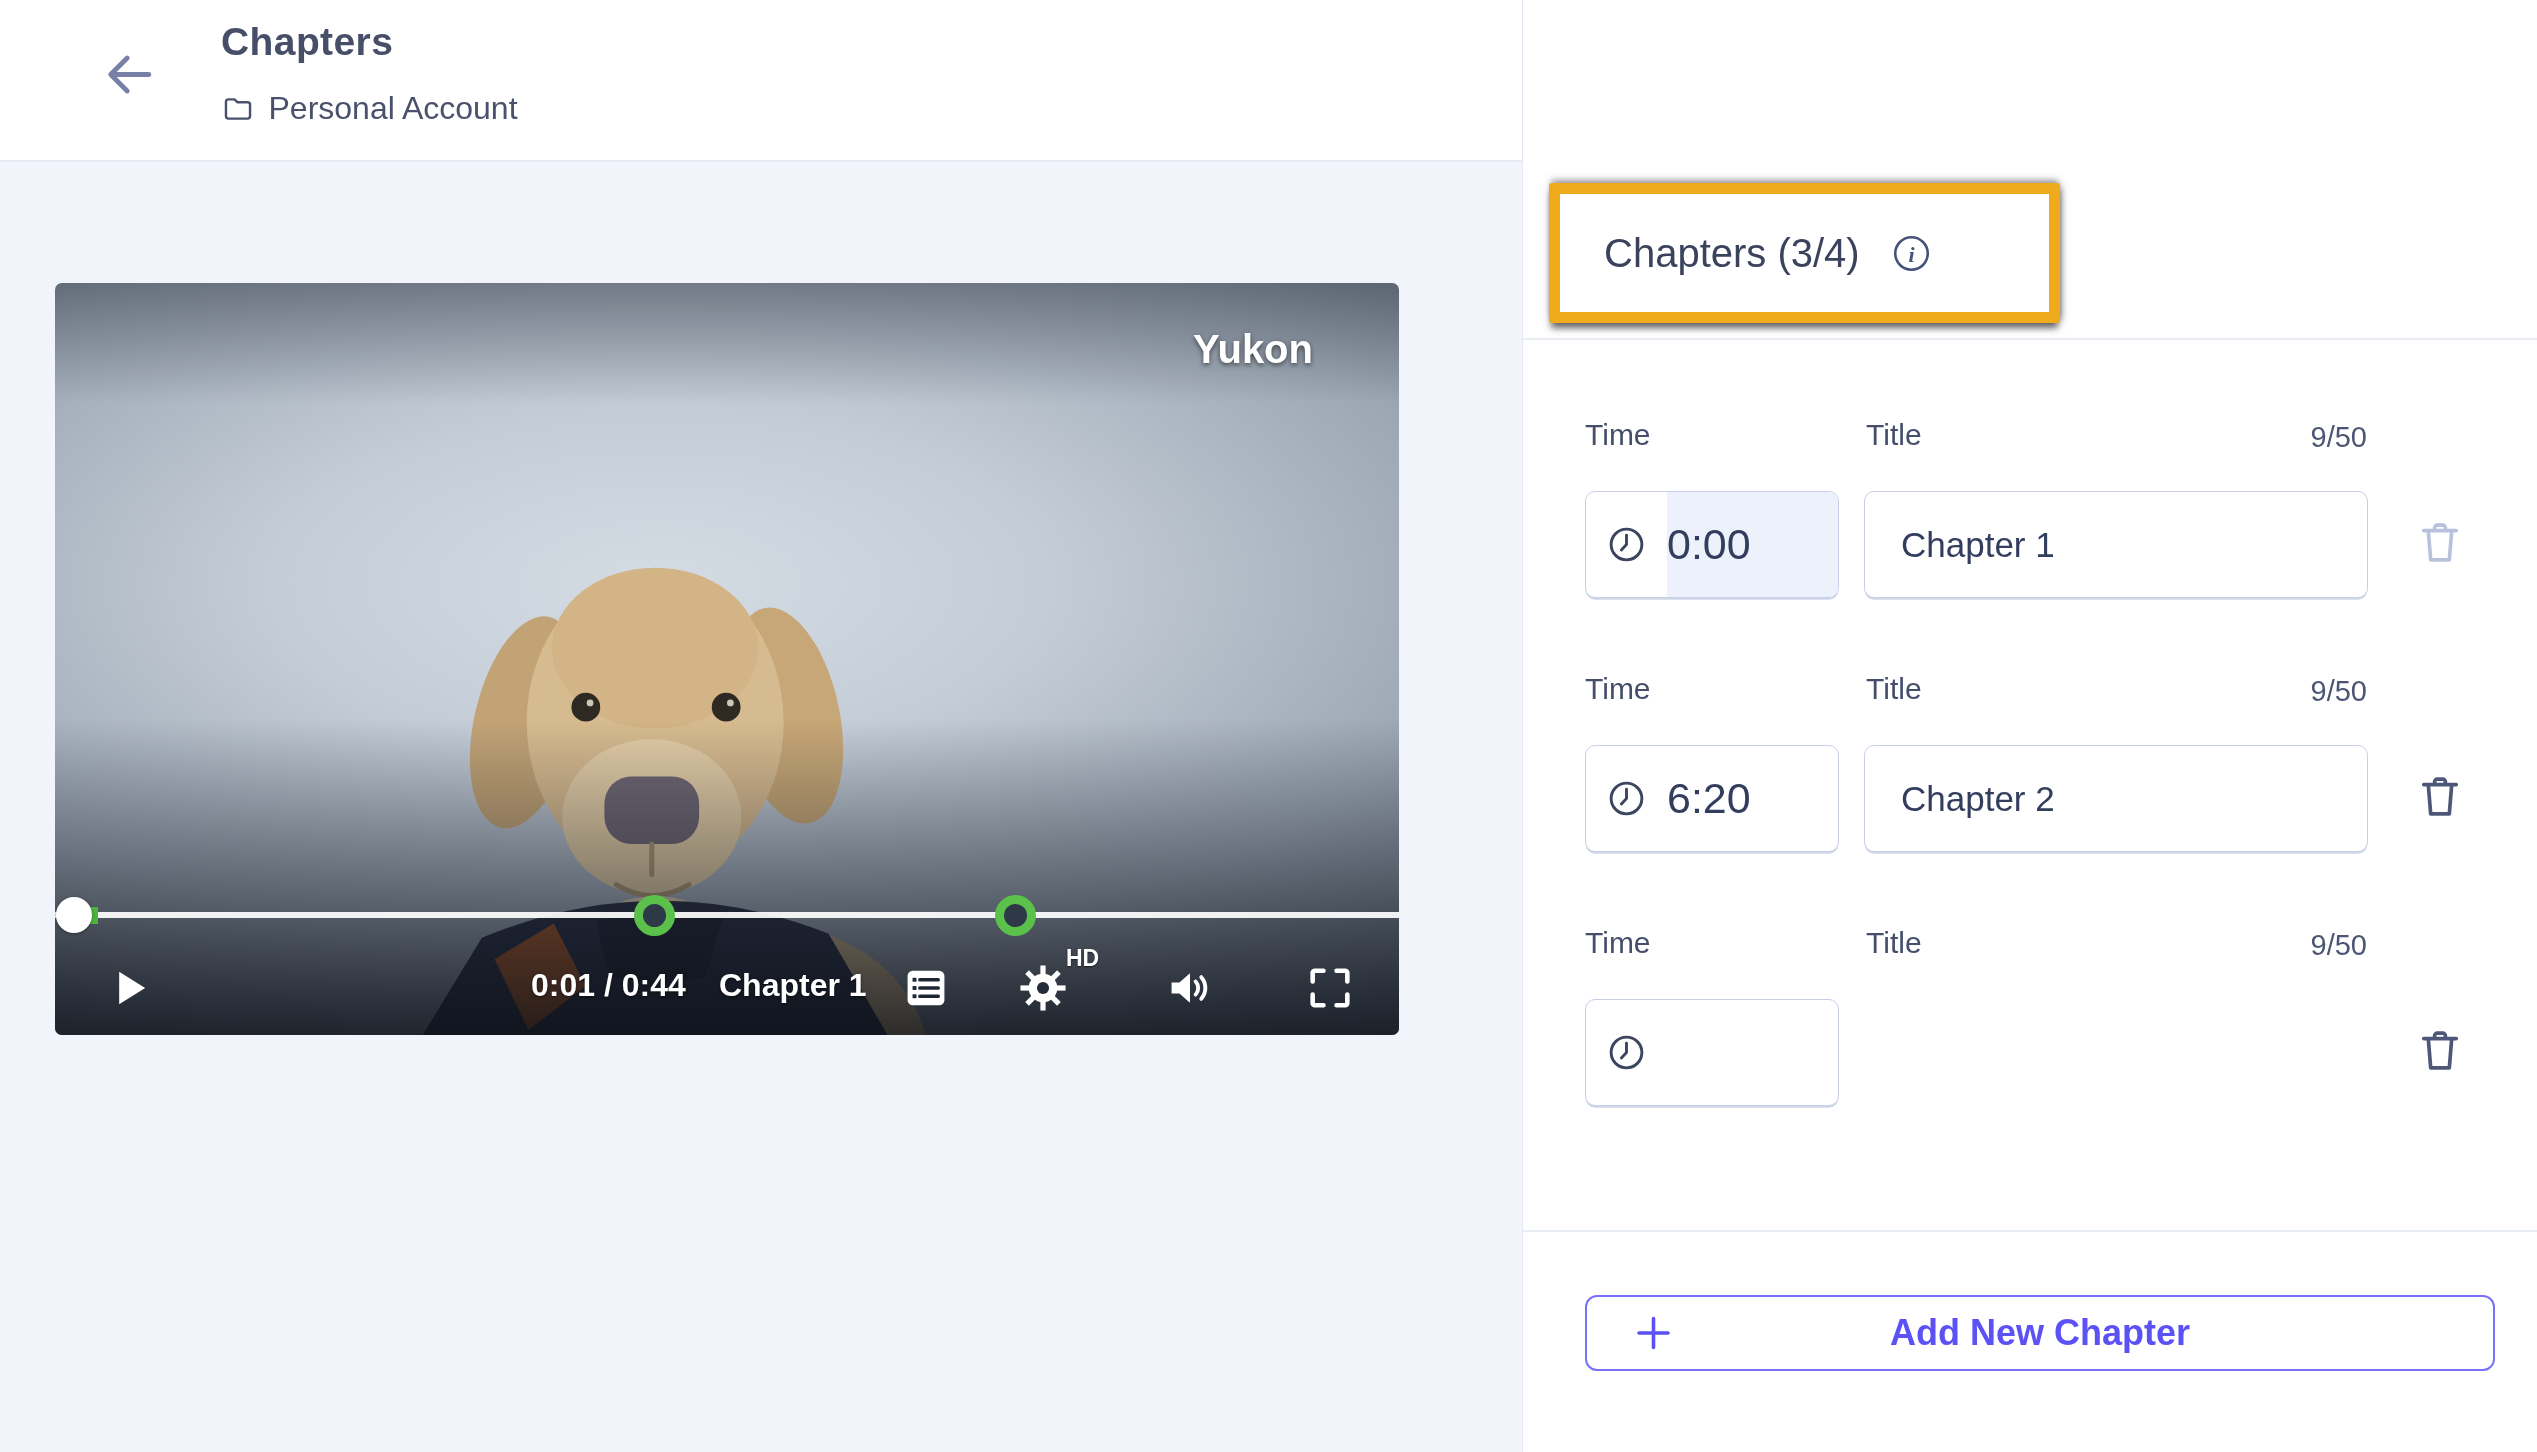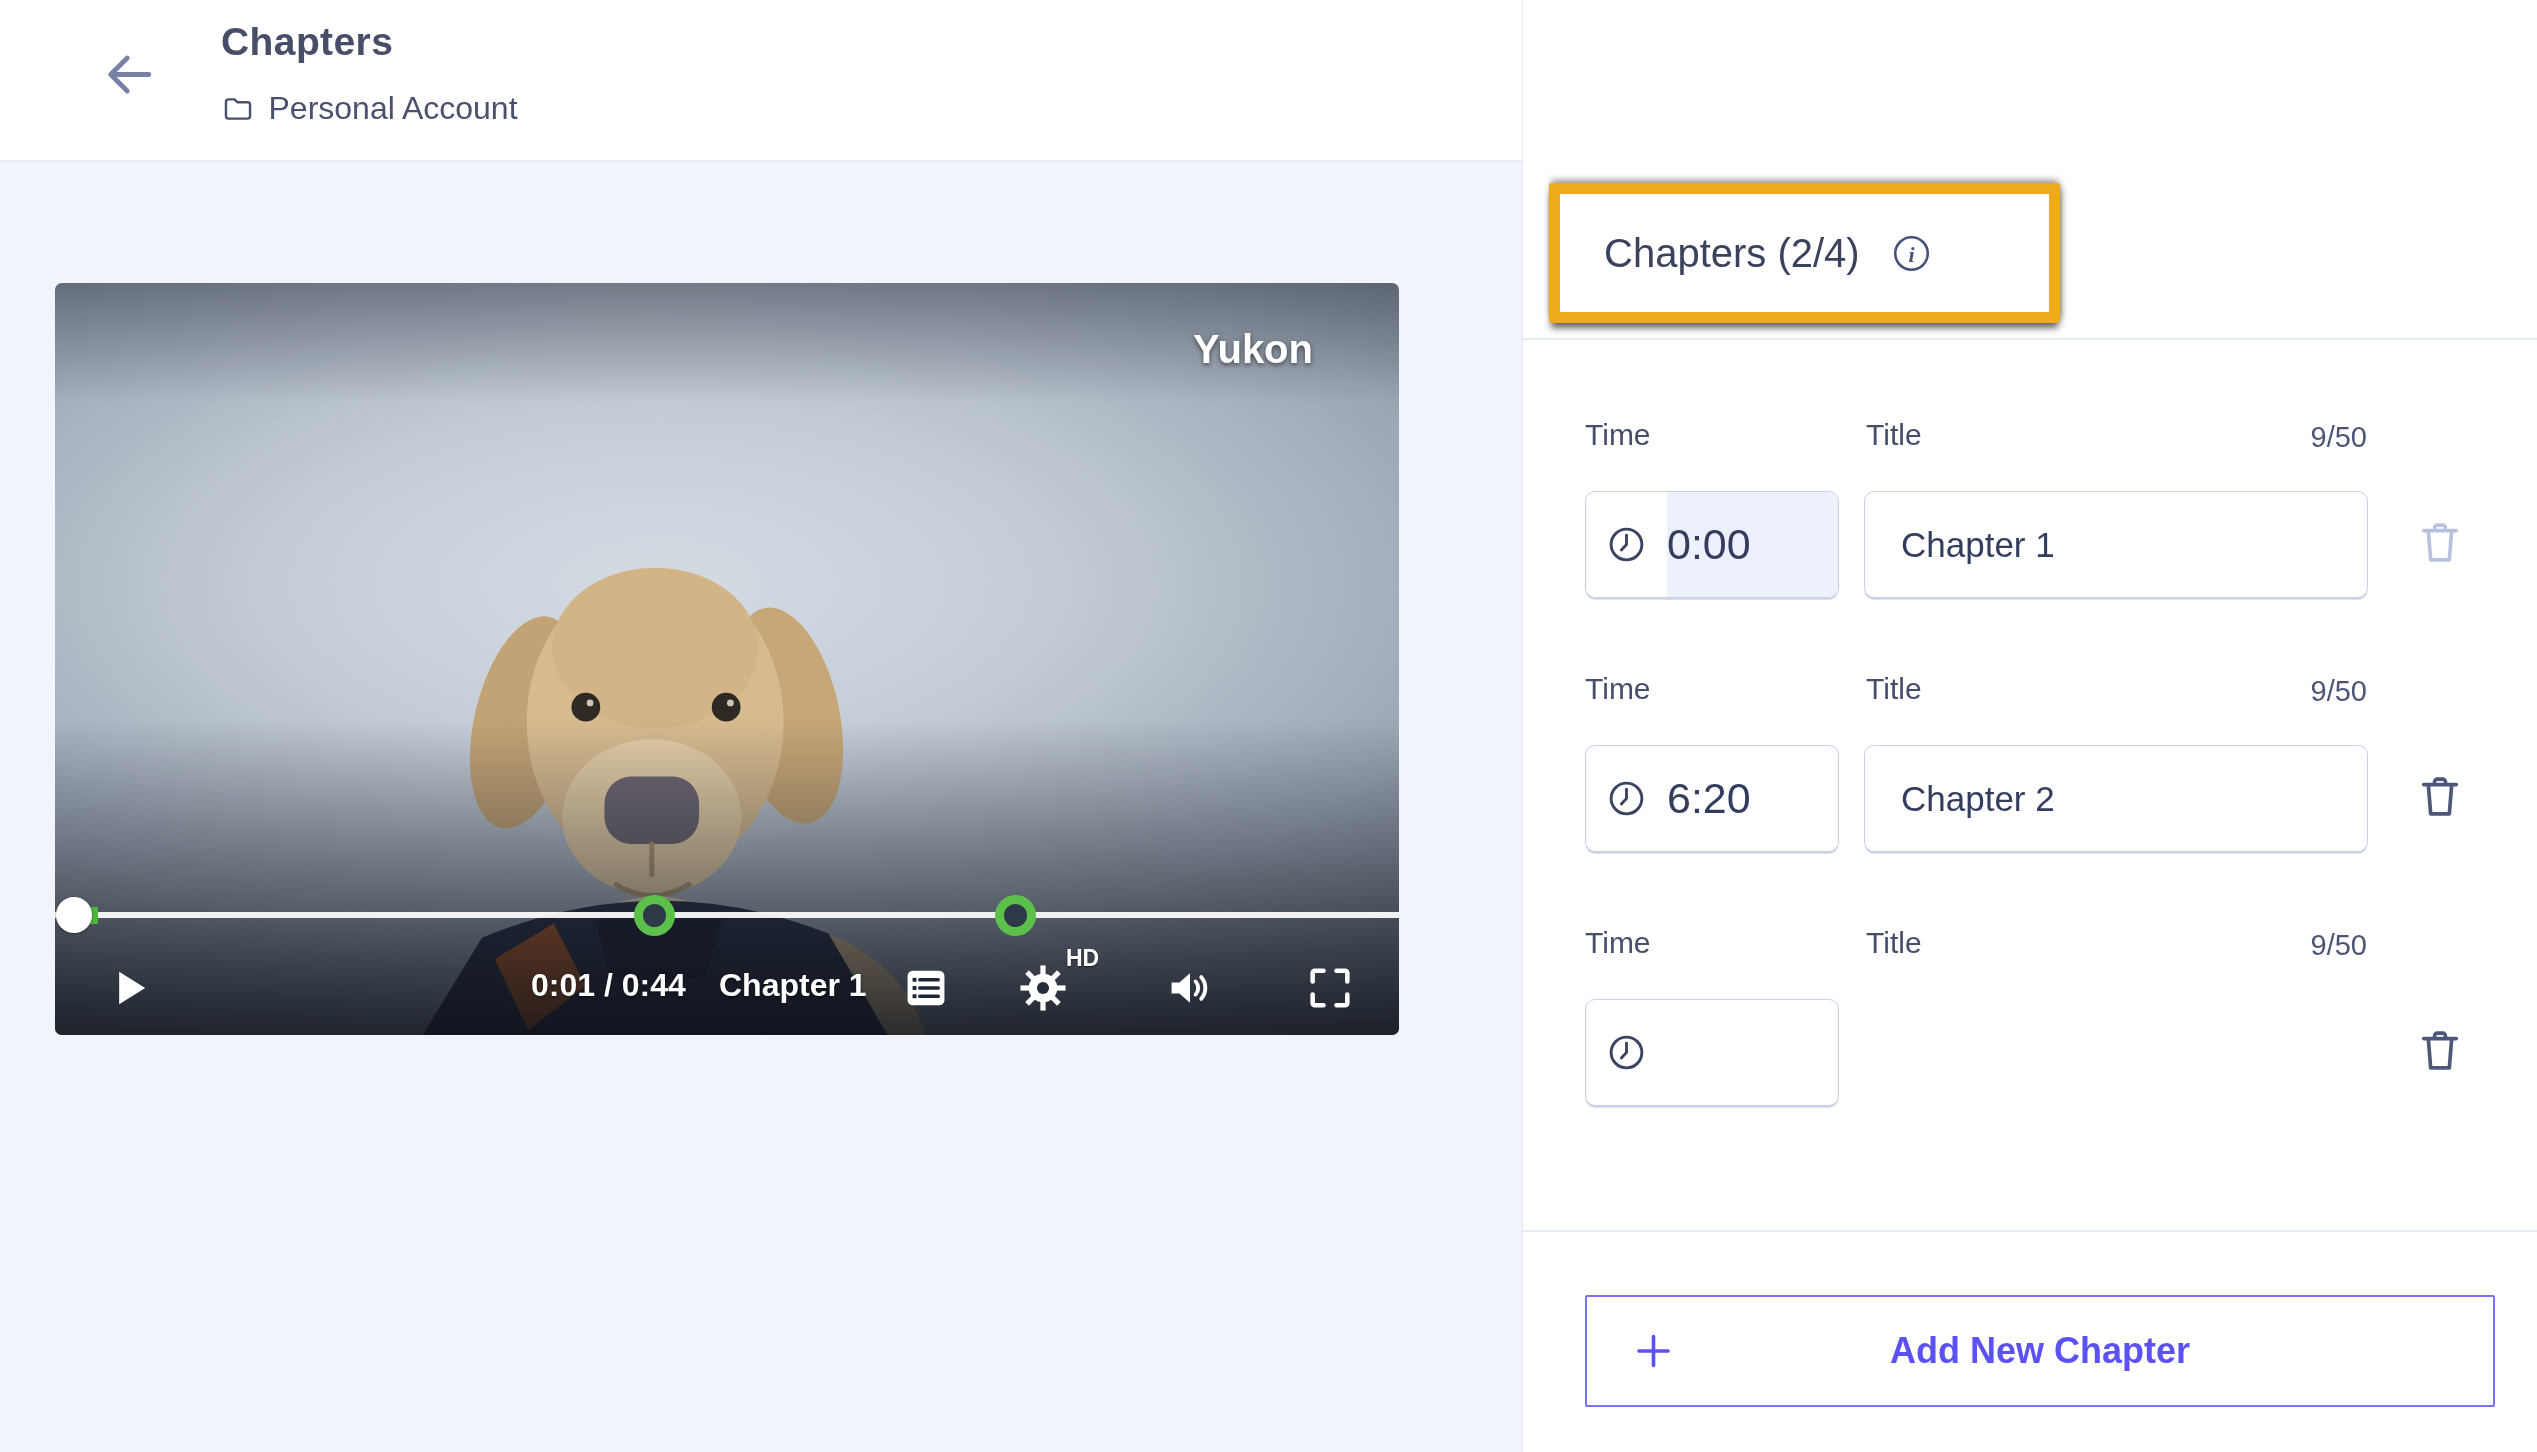--- a/index.html
+++ b/index.html
@@ -71,22 +71,22 @@
 
   .title-field { position:absolute; left:341px; top:73px; width:504px; height:107px; background:#ffffff;
       border:1.7px solid #c7cee9; border-radius:10px; box-shadow:0 2.5px 0 -0.8px rgba(170,180,212,.55);
       font-size:35px; font-weight:500; color:#333d5e; padding:0 0 0 36px; outline:none;
       font-family:"Liberation Sans", sans-serif; }
 
   .trash-btn { position:absolute; left:891px; top:93px; width:52px; height:63px; cursor:pointer; color:#4d5878; background:none; border:none; }
   .row-0 .trash-btn { color:#b9c2dd; }
   .trash-btn svg { width:100%; height:100%; }
 
-  .add-btn { position:absolute; left:62px; top:1295px; width:910px; height:112px; background:#ffffff;
-      border:2.5px solid #7a71fb; border-radius:2px; cursor:pointer;
+  .add-btn { position:absolute; left:62px; top:1295px; width:910px; height:76px; background:#ffffff;
+      border:2.5px solid #7a71fb; border-radius:12px; cursor:pointer;
       display:flex; align-items:center; justify-content:center; }
   .add-btn .add-label { font-size:36px; font-weight:700; color:#5b51f5; font-family:"Liberation Sans", sans-serif; }
   .plus-ico { position:absolute; left:46px; top:50%; transform:translateY(-50%); width:41px; height:41px; }
 </style>
 </head>
 <body>
 
 <header class="app-header">
   <div class="back-btn">
     <svg viewBox="0 0 24 24">
@@ -196,21 +196,21 @@
       <svg viewBox="0 0 24 24" fill="none" stroke="#ffffff" stroke-width="2.1" stroke-linecap="round">
         <path d="M4 9 V5 a1 1 0 0 1 1-1 h4 M15 4 h4 a1 1 0 0 1 1 1 v4 M20 15 v4 a1 1 0 0 1-1 1 h-4 M9 20 H5 a1 1 0 0 1-1-1 v-4"></path>
       </svg>
     </div>
   </div>
 </div>
 
 <aside class="panel">
 
   <div class="panel-head-box">
-    <span class="panel-head-title">Chapters (2/4)</span>
+    <span class="panel-head-title">Chapters (3/4)</span>
     <svg class="info-ico" viewBox="0 0 24 24">
       <circle cx="12" cy="12" r="10" fill="none" stroke="#47527a" stroke-width="1.6"></circle>
       <text x="12" y="17" font-size="13.5" font-family="Liberation Serif, serif" font-style="italic" font-weight="bold" fill="#47527a" text-anchor="middle">i</text>
     </svg>
   </div>
 
   <div class="divider div-1"></div>
 
   <div class="chap-row row-0">
     <span class="fld-label lbl-time">Time</span>

